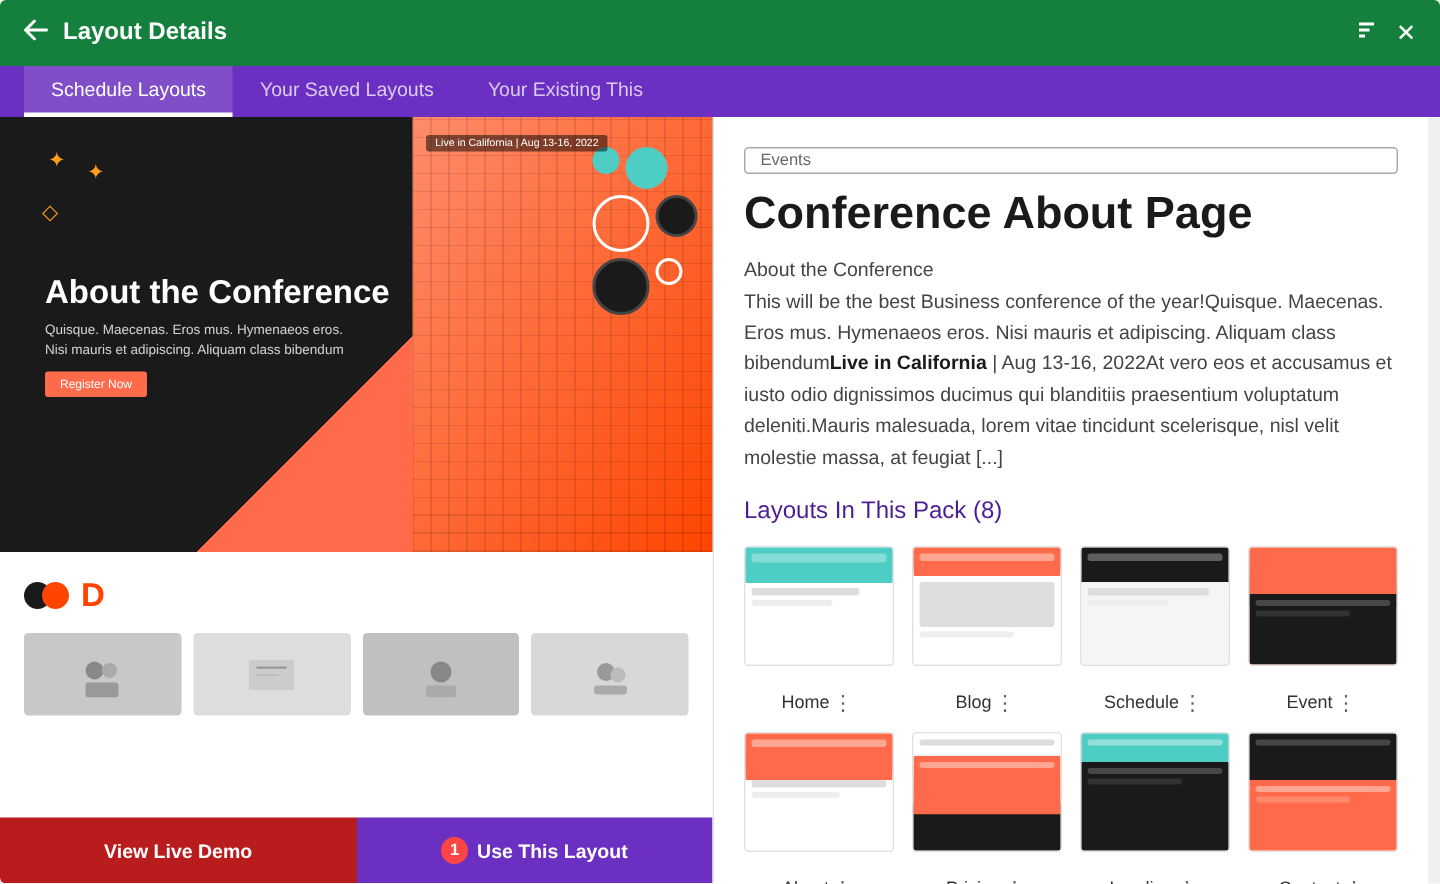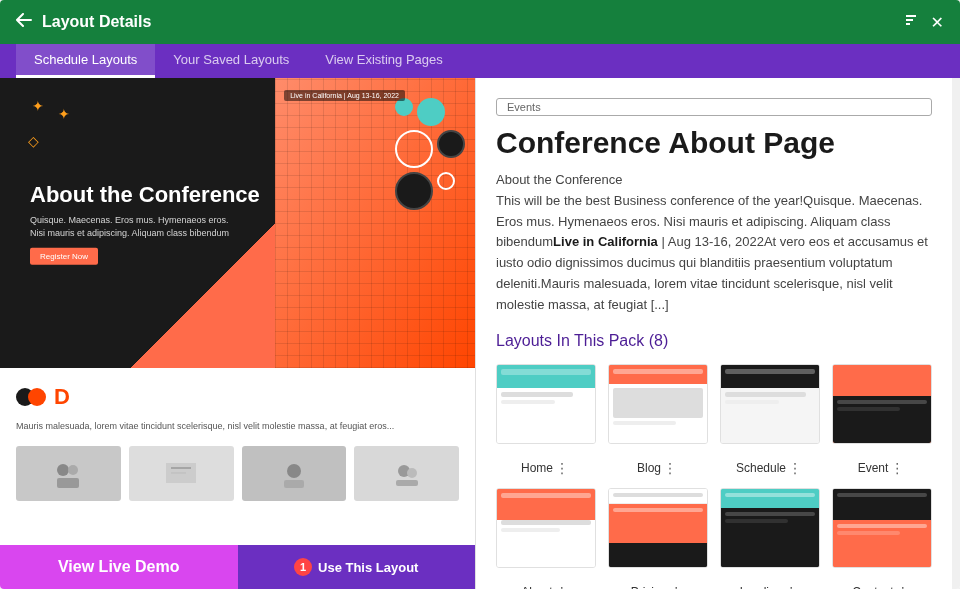--- a/index.html
+++ b/index.html
@@ -196,24 +196,24 @@
     }
 
     
     .left-footer {
       display: flex;
       height: 44px;
       flex-shrink: 0;
     }
     .btn-demo {
       flex: 1;
-      background: #d946ef;
+      background: #b91c1c;
       color: #fff;
       border: none;
-      font-size: 16px;
+      font-size: 13px;
       font-weight: 600;
       cursor: pointer;
     }
     .btn-use {
       flex: 1;
       background: #6B2FC1;
       color: #fff;
       border: none;
       font-size: 13px;
       font-weight: 600;
@@ -375,21 +375,21 @@
             <line x1="3" y1="12" x2="7" y2="12"></line>
         </svg>
       </button>
       <button class="header-icon-btn">✕</button>
     </div>
   </div>
 
   <div class="tabs-bar">
     <div class="tab active">Schedule Layouts</div>
     <div class="tab">Your Saved Layouts</div>
-    <div class="tab">View Existing Pages</div>
+    <div class="tab">Your Existing This</div>
   </div>
 
   <div class="modal-body">
 
     <div class="left-panel">
 
       <div class="preview-image">
         <div class="preview-bg">
 
           <span class="sparkle" style="left:32px; top:20px;">✦</span>
@@ -427,21 +427,20 @@
       </div>
 
       <div class="preview-content">
         <div class="logo-row">
           <div class="logo-circles">
             <div class="lc lc1"></div>
             <div class="lc lc2"></div>
           </div>
           <span class="logo-d">D</span>
         </div>
-        <div class="content-body-text">Mauris malesuada, lorem vitae tincidunt scelerisque, nisl velit molestie massa, at feugiat eros...</div>
 
         <div class="thumb-strip">
           <div class="thumb" style="background:#c8c8c8; display:flex; align-items:center; justify-content:center;">
             <svg width="30" height="30" viewBox="0 0 30 30" fill="none">
                 <circle cx="10" cy="12" r="6" fill="#888"></circle>
                 <circle cx="20" cy="12" r="5" fill="#aaa"></circle>
                 <rect x="4" y="20" width="22" height="10" rx="2" fill="#999"></rect>
               </svg>
           </div>
           <div class="thumb" style="background:#ddd; display:flex; align-items:center; justify-content:center;">

